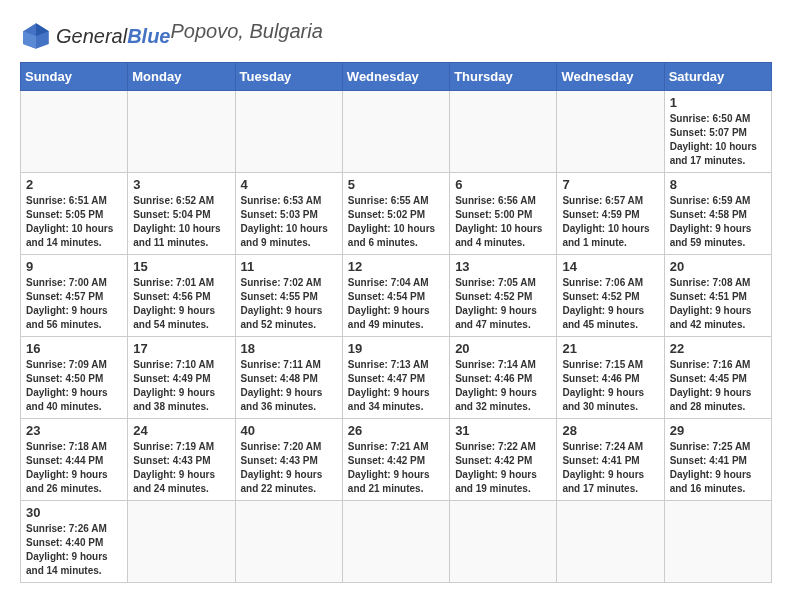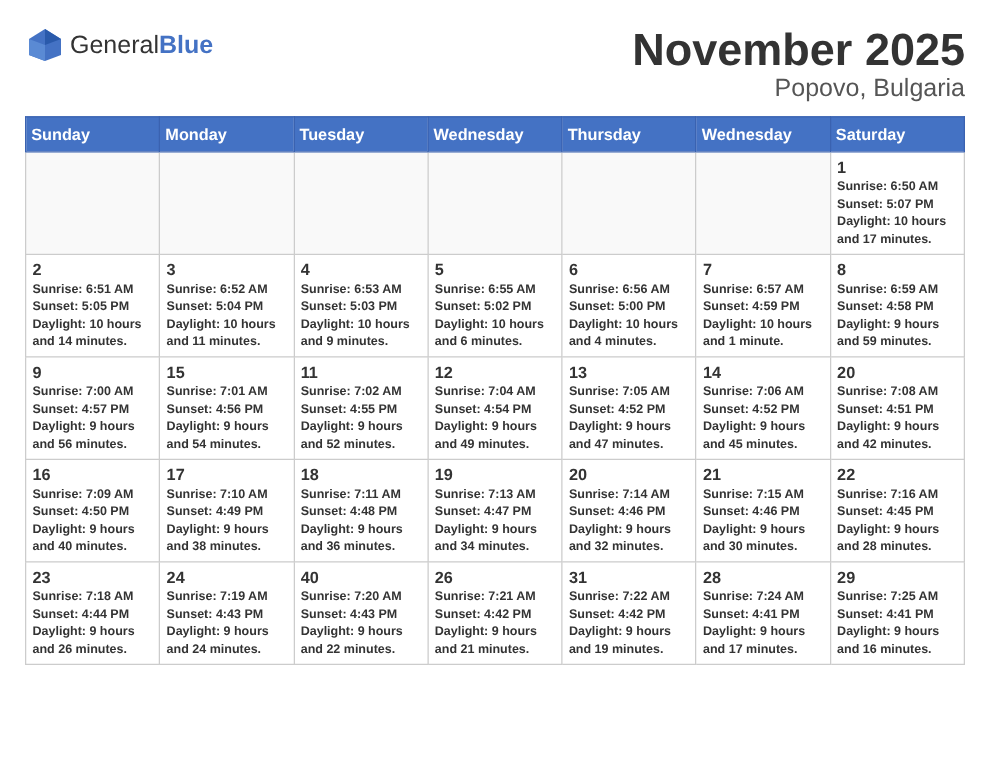--- a/index.html
+++ b/index.html
@@ -5,23 +5,24 @@
     * { box-sizing: border-box; margin: 0; padding: 0; }
     body {
       font-family: Arial, sans-serif;
       background: #fff;
       width: 792px;
       min-height: 612px;
       padding: 20px;
     }
     .header {
       display: flex;
-      justify-content: space-between;
+      justify-content: flex-start;
       align-items: flex-start;
       margin-bottom: 10px;
+      font-style: italic;
     }
     .logo {
       display: flex;
       align-items: center;
       gap: 4px;
     }
     .logo-blue-shape {
       width: 32px;
       height: 32px;
     }
@@ -90,21 +91,20 @@
       <polygon points="20,4 36,14 20,20" fill="#2a5aab"></polygon>
       <polygon points="4,14 20,20 20,36 4,30" fill="#5a8ad4"></polygon>
     </svg>
     <div>
       <div style="font-size:20px; line-height:1.1;">
         <span style="font-weight:normal; color:#333;">General</span><span style="font-weight:bold; color:#4472C4;">Blue</span>
       </div>
     </div>
   </div>
   <div class="title-block">
-    <div class="month-title">November 2025</div>
     <div class="location">Popovo, Bulgaria</div>
   </div>
 </div>
 
 <table class="calendar">
   <thead>
     <tr>
       <th>Sunday</th>
       <th>Monday</th>
       <th>Tuesday</th>
@@ -246,14 +246,26 @@
       <td>
         <span class="day-number">28</span>
         <span class="day-info" id="day28-info">Sunrise: 7:24 AM<br>Sunset: 4:41 PM<br>Daylight: 9 hours and 17 minutes.</span>
       </td>
       <td>
         <span class="day-number">29</span>
         <span class="day-info" id="day29-info">Sunrise: 7:25 AM<br>Sunset: 4:41 PM<br>Daylight: 9 hours and 16 minutes.</span>
       </td>
     </tr>
 
+    <tr>
+      <td>
+        <span class="day-number">30</span>
+        <span class="day-info" id="day30-info">Sunrise: 7:26 AM<br>Sunset: 4:40 PM<br>Daylight: 9 hours and 14 minutes.</span>
+      </td>
+      <td class="empty"></td>
+      <td class="empty"></td>
+      <td class="empty"></td>
+      <td class="empty"></td>
+      <td class="empty"></td>
+      <td class="empty"></td>
+    </tr>
   </tbody>
 </table>
 
 </body></html>

